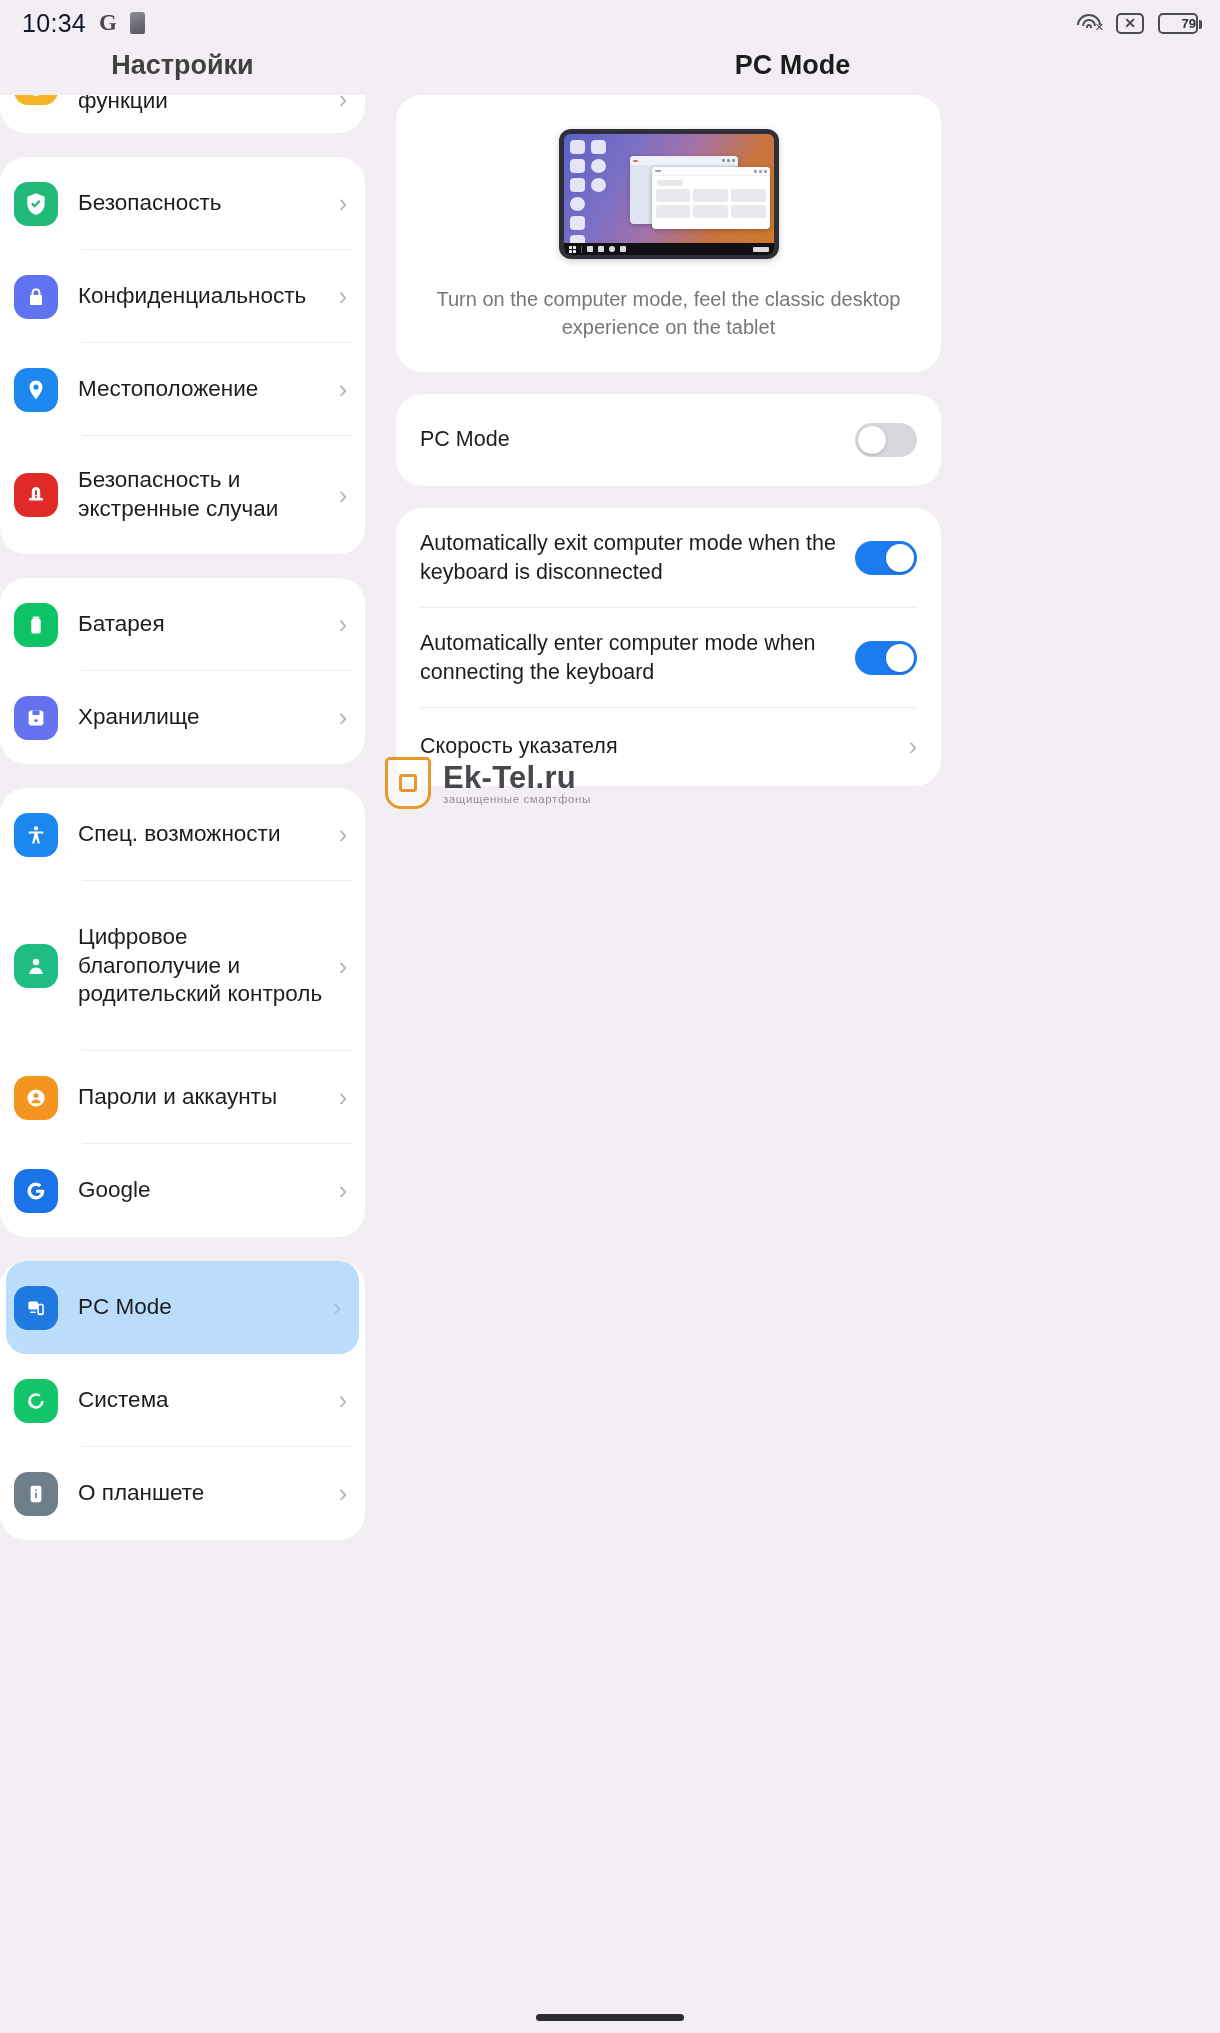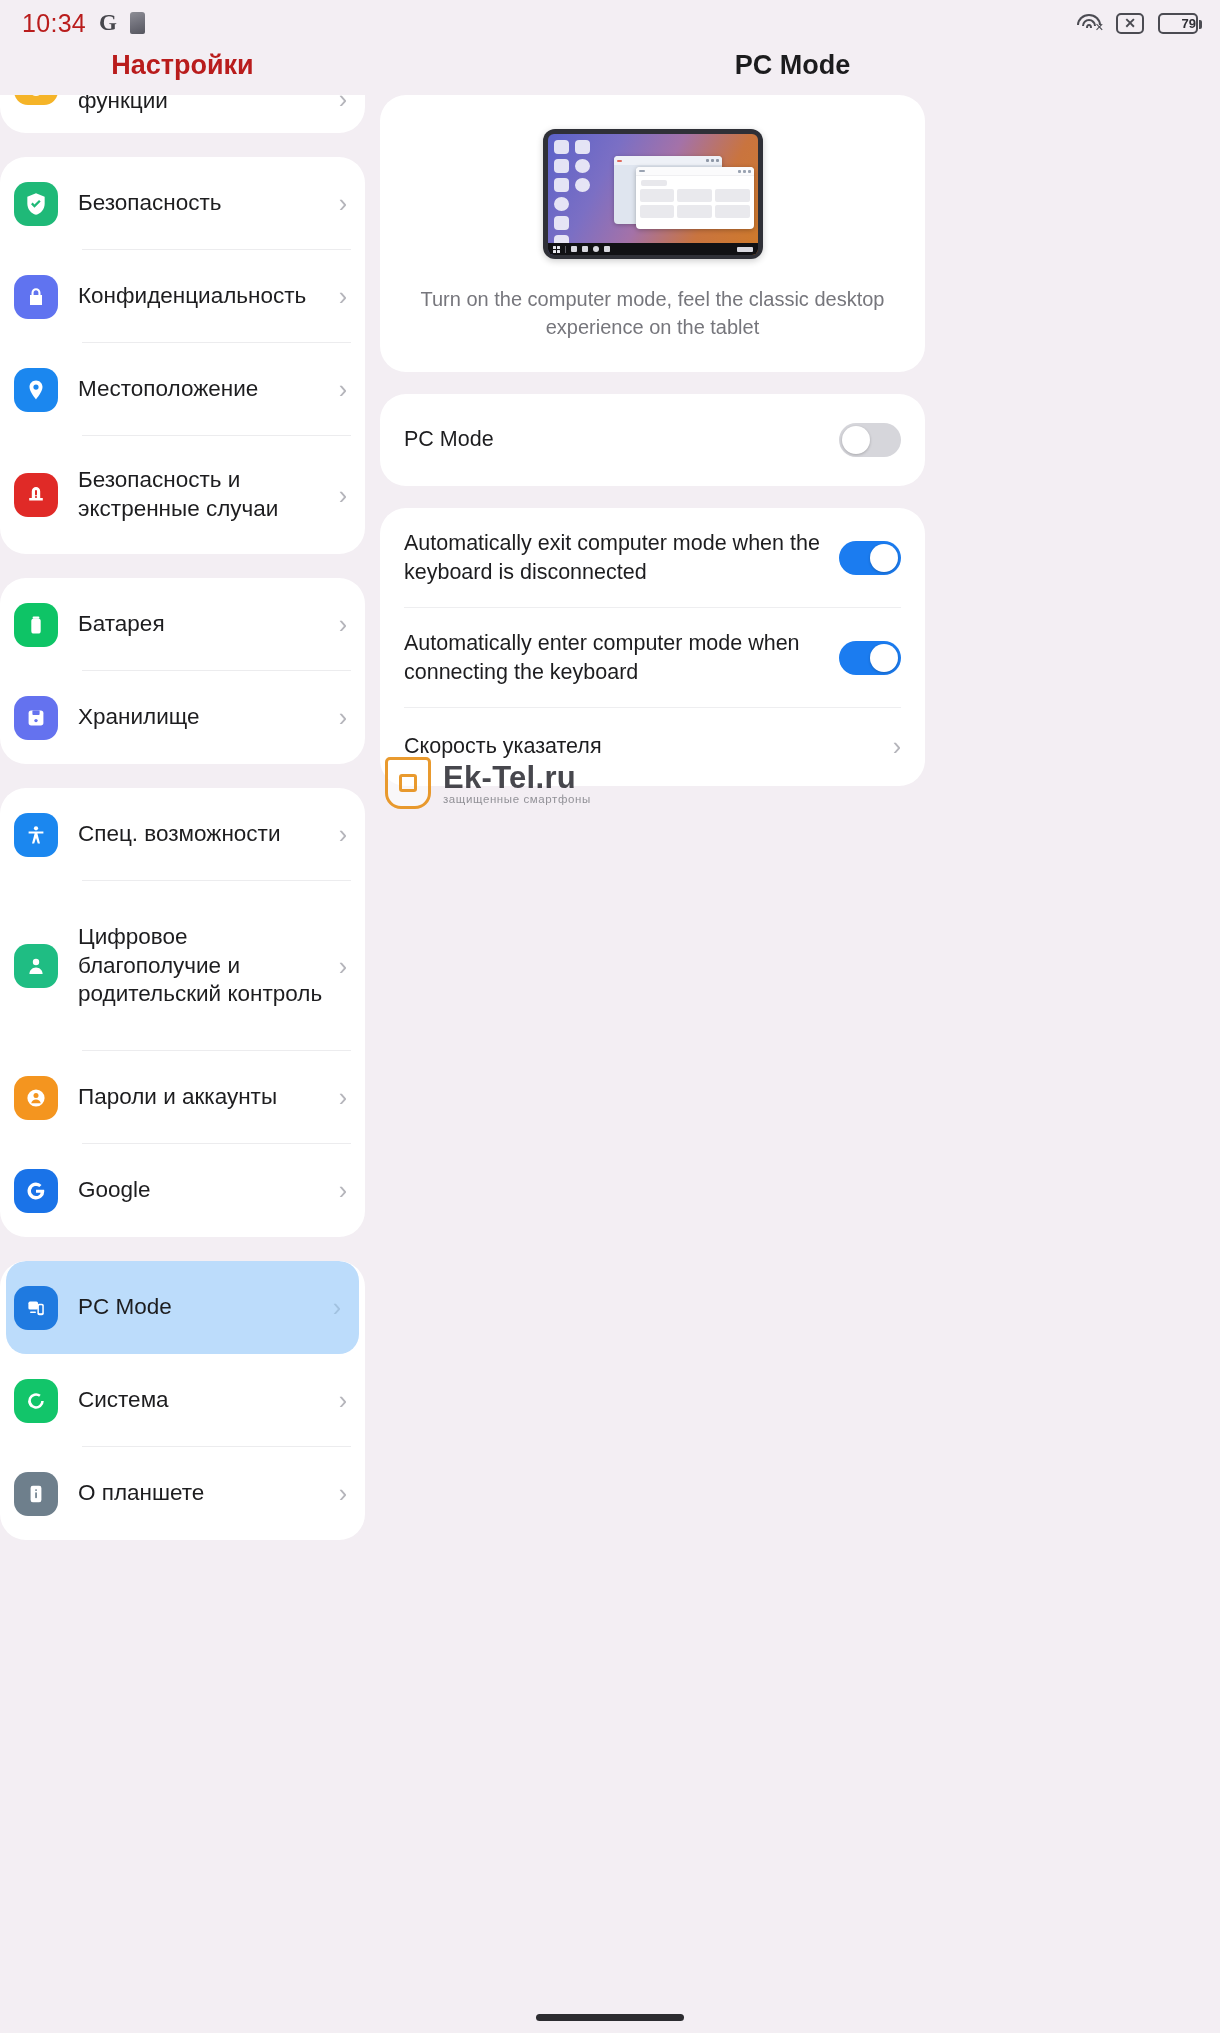--- a/index.html
+++ b/index.html
@@ -9,21 +9,21 @@
     font-family: "Liberation Sans", sans-serif;
     overflow: hidden;
   }
   .screen { position: relative; width: 1220px; height: 2033px; background: #f3eef3; }
 
   
   .statusbar {
     position: absolute; top: 0; left: 0; width: 1220px; height: 46px;
     display: flex; align-items: center; padding: 0 22px;
   }
-  .sb-time { font-size: 25px; color: #b91c1c; letter-spacing: .3px; }
+  .sb-time { font-size: 25px; color: #0f172a; letter-spacing: .3px; }
   .sb-left { display: flex; align-items: center; gap: 13px; }
   .sb-right { margin-left: auto; display: flex; align-items: center; gap: 14px; }
   .g-glyph { font-size: 23px; color: #47474d; font-weight: 700; font-family: "Liberation Serif", serif; }
   .sim-glyph { width: 15px; height: 22px; border-radius: 3px 3px 2px 2px;
     background: linear-gradient(160deg,#8e8e96 0%, #6e6e78 55%, #55555e 100%); }
   .wifi-ic { position: relative; width: 26px; height: 20px; }
   .wifi-ic i { position: absolute; left: 50%; transform: translateX(-50%);
     border: 2.5px solid #4b4b52; border-bottom: none;
     border-radius: 50% 50% 0 0 / 100% 100% 0 0; }
   .wifi-ic i:nth-child(1){ width: 24px; height: 11px; top: 1px; }
@@ -35,21 +35,21 @@
   .batt { width: 40px; height: 21px; border: 2.5px solid #4b4b52; border-radius: 5px;
     position: relative; display: flex; align-items: center; }
   .batt:after { content:""; position: absolute; right: -6px; top: 5px; width: 3px; height: 9px;
     background: #4b4b52; border-radius: 0 2px 2px 0; }
   .batt-fill { position: absolute; left: 2px; top: 2px; bottom: 2px; background: #b9b9c0; border-radius: 2px; }
   .batt span { position: relative; font-size: 13px; color: #2f2f35; z-index: 2; font-weight: 600; }
 
   
   .title-left {
     position: absolute; top: 50px; left: 0; width: 365px; text-align: center;
-    font-size: 27px; font-weight: 700; color: #b91c1c;
+    font-size: 27px; font-weight: 700; color: #404040;
   }
   .title-right {
     position: absolute; top: 50px; left: 365px; width: 855px; text-align: center;
     font-size: 27px; font-weight: 700; color: #1c1c1e;
   }
 
   
   .left-pane {
     position: absolute; top: 95px; left: 0; width: 365px; bottom: 0;
     overflow: hidden; padding: 0 0;
@@ -77,21 +77,21 @@
   .ic-cyan   { background: #1b87ef; }
   .ic-teal   { background: #1fbd83; }
   .ic-orange { background: #f4951f; }
   .ic-gblue  { background: #1a73e8; }
   .ic-pcblue { background: #1f7ae0; }
   .ic-sgreen { background: #12c56a; }
   .ic-gray   { background: #6e7f8c; }
   .ic svg { display: block; }
 
   
-  .right-pane { position: absolute; top: 95px; left: 380px; width: 545px; }
+  .right-pane { position: absolute; top: 95px; left: 396px; width: 545px; }
   .card { background: #fff; border-radius: 26px; margin-bottom: 22px; }
 
   .hero { padding: 34px 26px 30px; text-align: center; }
   .tablet {
     width: 220px; height: 130px; margin: 0 auto; background: #2f3037;
     border-radius: 12px; padding: 5px 5px 4px; position: relative;
     box-shadow: 0 2px 7px rgba(0,0,0,.20);
   }
   .tablet-screen {
     width: 100%; height: 100%; border-radius: 6px; overflow: hidden; position: relative;

